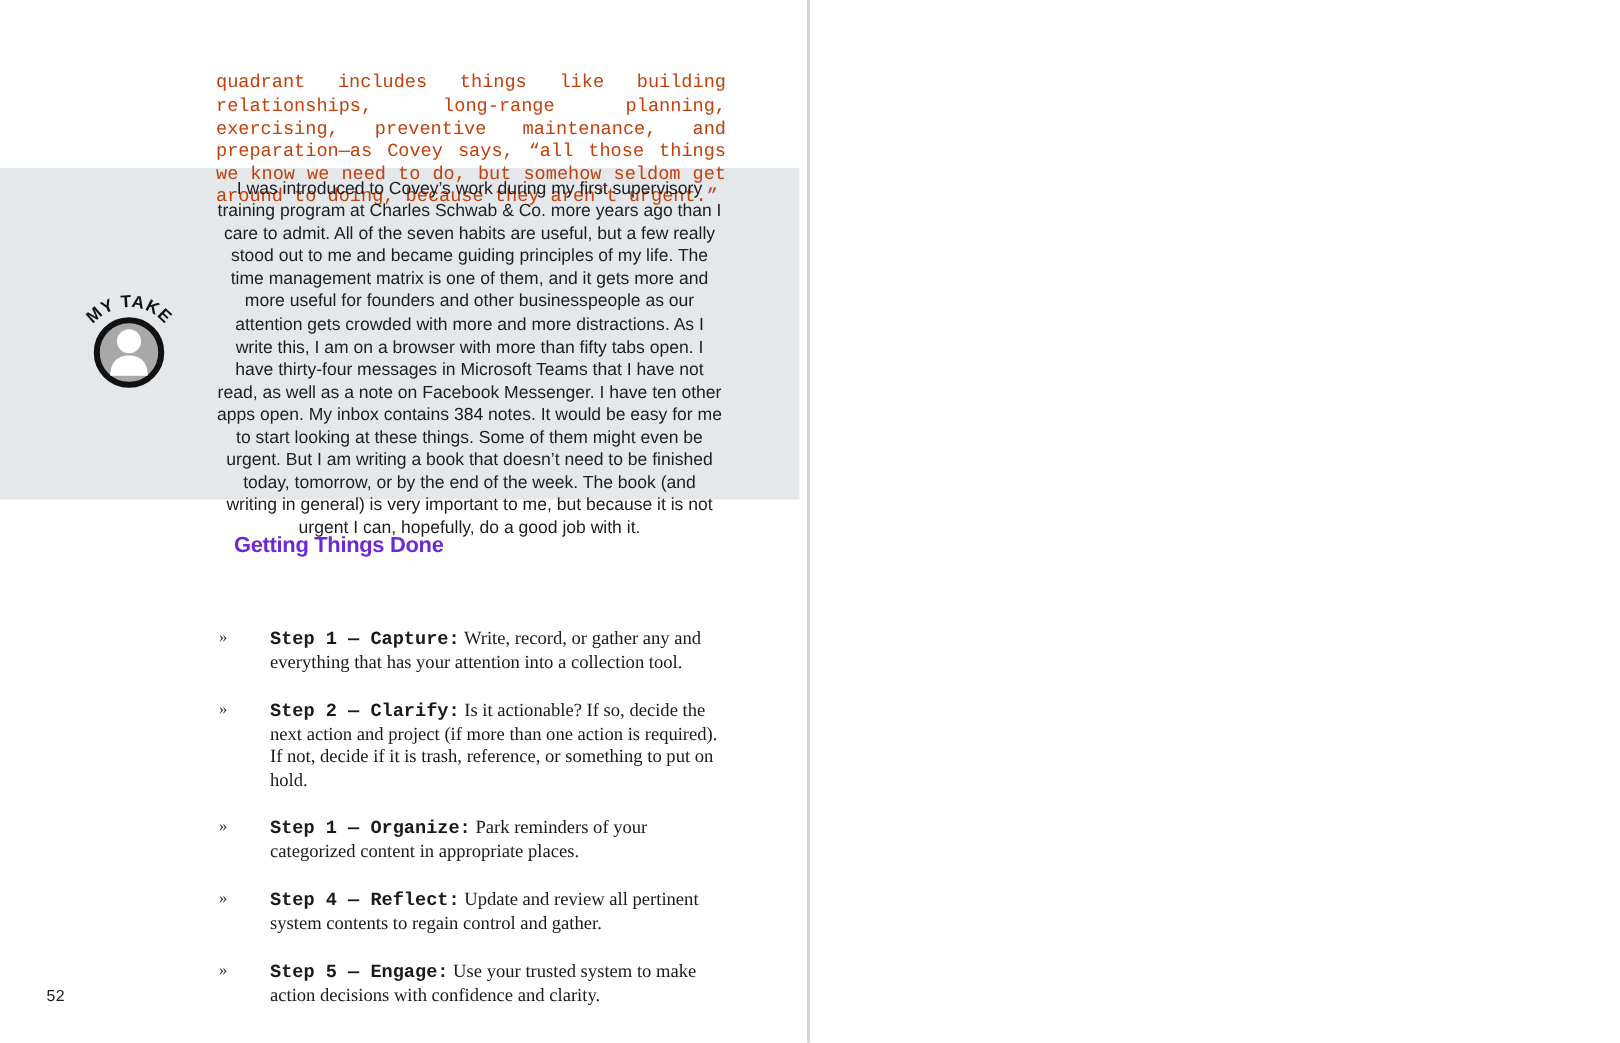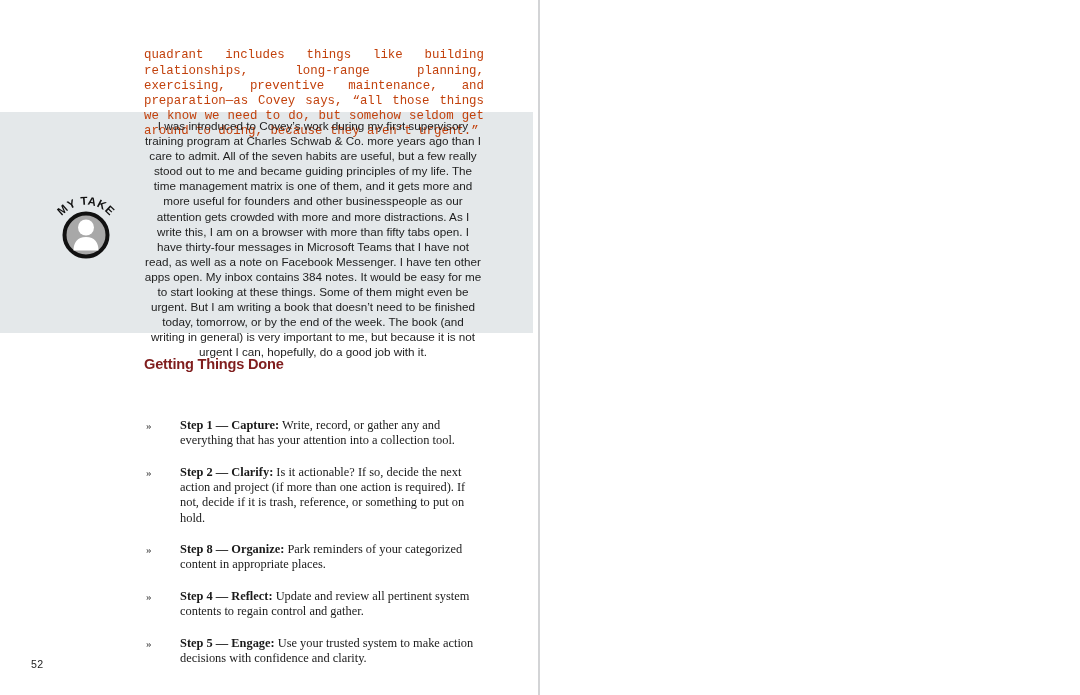--- a/index.html
+++ b/index.html
@@ -42,41 +42,41 @@
   }
 
   
   .mytake-badge{
     position:absolute;left:46px;top:180px;width:80px;height:80px;
   }
   .mytake-badge svg{display:block;}
 
   
   .h-gtd{
-    position:absolute;left:144px;top:344px;width:340px;
+    position:absolute;left:156px;top:344px;width:340px;
     font-family:"Liberation Sans", sans-serif;
-    font-weight:bold;font-size:14.6px;letter-spacing:-0.2px;color:#7f1d1d;
+    font-weight:bold;font-size:14.6px;letter-spacing:-0.2px;color:#6d28d9;
   }
   .p-gtd{
     position:absolute;left:144px;top:362px;width:340px;
   }
   .p-gtd em{font-style:italic;}
 
   .steps{
     position:absolute;left:144px;top:418px;width:342px;
   }
   .step{
     position:relative;padding-left:36px;margin-bottom:16.5px;
     font-family:"Liberation Serif", serif;
     font-size:12.4px;line-height:15.2px;color:#1a1a1a;
   }
   .step .guillemet{
     position:absolute;left:2px;top:0px;font-size:11px;color:#333;
   }
-  .step b{font-weight:bold;}
+  .step b{font-weight:bold;font-family:Liberation Mono, monospace;}
 
   
   .footer-left{
     position:absolute;left:31px;top:658px;width:470px;
     font-family:"Liberation Sans", sans-serif;
     font-size:10.6px;letter-spacing:0.35px;color:#1d1d1d;
     display:flex;gap:17px;align-items:flex-start;
   }
 
   
@@ -118,21 +118,21 @@
       <div class="step">
         <span class="guillemet">»</span>
         <b>Step 1 — Capture:</b><span> Write, record, or gather any and everything that has your attention into a collection tool.</span>
       </div>
       <div class="step">
         <span class="guillemet">»</span>
         <b>Step 2 — Clarify:</b><span> Is it actionable? If so, decide the next action and project (if more than one action is required). If not, decide if it is trash, reference, or something to put on hold.</span>
       </div>
       <div class="step">
         <span class="guillemet">»</span>
-        <b>Step 8 — Organize:</b><span> Park reminders of your categorized content in appropriate places.</span>
+        <b>Step 1 — Organize:</b><span> Park reminders of your categorized content in appropriate places.</span>
       </div>
       <div class="step">
         <span class="guillemet">»</span>
         <b>Step 4 — Reflect:</b><span> Update and review all pertinent system contents to regain control and gather.</span>
       </div>
       <div class="step">
         <span class="guillemet">»</span>
         <b>Step 5 — Engage:</b><span> Use your trusted system to make action decisions with confidence and clarity.</span>
       </div>
     </div>

